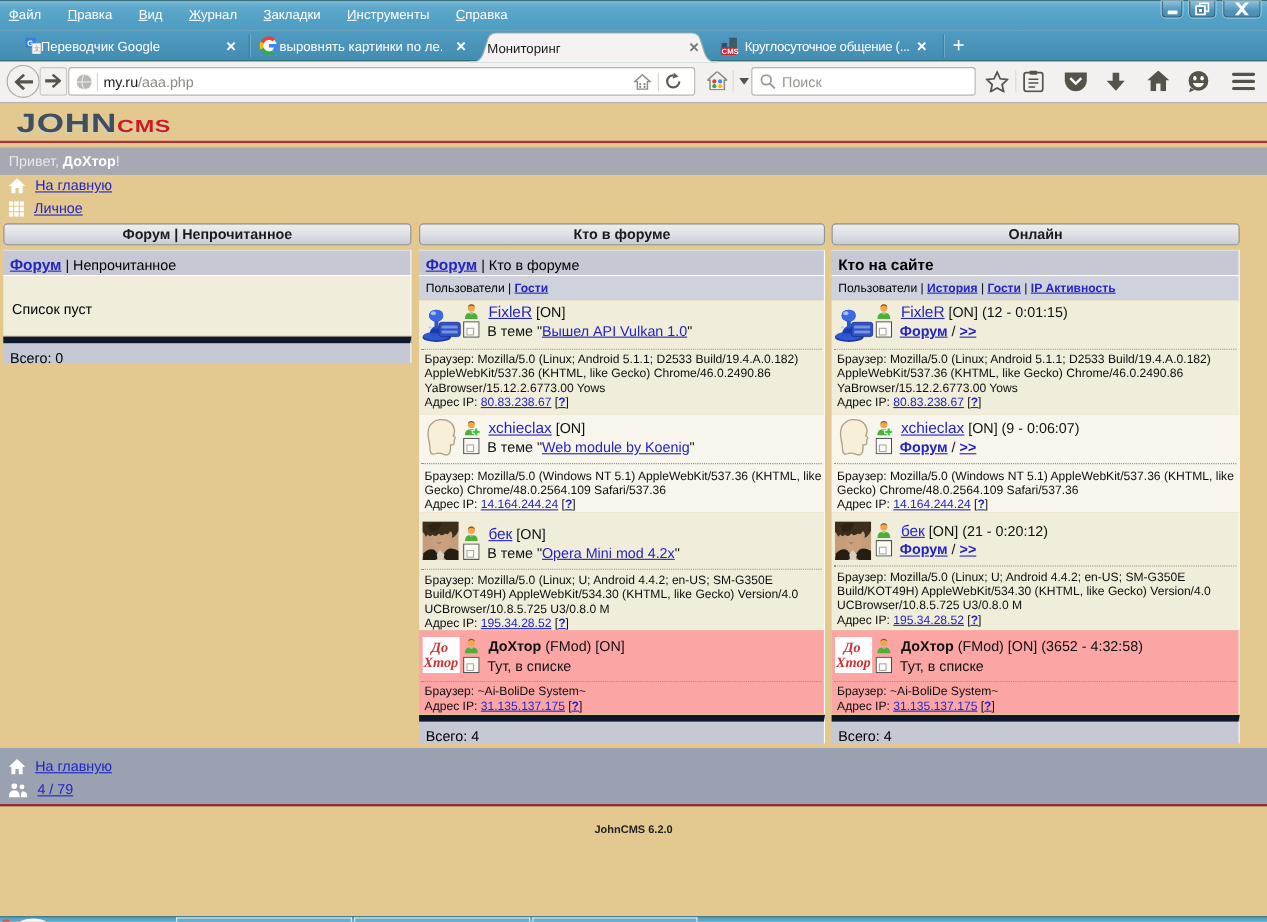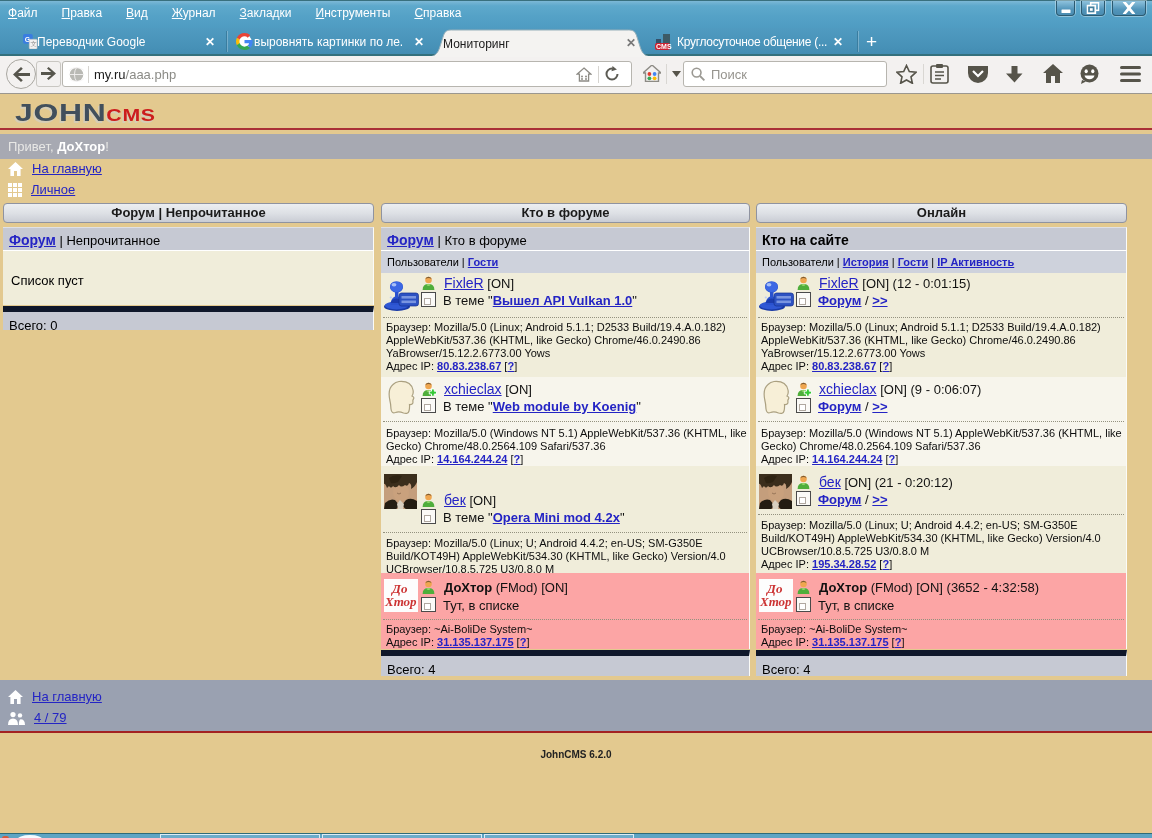--- a/index.html
+++ b/index.html
@@ -58,25 +58,25 @@
 .row2 a{font-weight:bold}
 .total{height:24px;background:#c6c9d3;font-size:13px;padding:6px 6px 0 6px;border-top:6px solid #0f172a;margin-top:1px;border-right:1px solid #fbfbf7}
 .u{position:relative;font-size:13px;color:#111;border-right:1px solid #fbfbf7}
 .bg1{background:#f0edda}
 .bg2{background:#f7f5ec}
 .bg3{background:#fca5a5}
 .u .av{position:absolute;left:3px}
 .u .main{margin-left:40px;padding-top:0}
 .ln{height:18px;line-height:18px;white-space:nowrap}
 .ln a{font-weight:normal;font-size:14px}
-.ln .tl{font-weight:bold;font-size:13px}
+.ln .tl{font-weight:normal;font-size:13px}
 .ico16{vertical-align:-2px;margin-right:7px}
 .sep{border-top:1px dotted #94927f;margin:0 2px}
 .sm{font-size:11px;line-height:13px;padding:3px 4px 0 5px;color:#0d0d0d;white-space:nowrap;overflow:hidden}
-.sm a{font-weight:bold}
+.sm a{font-weight:normal}
 #pgfoot{position:absolute;left:0;top:586px;width:1152px;height:53px;background:#9aa1b1;border-bottom:2px solid #a32222}
 #pgfoot .fl{position:absolute;left:8px;font-size:13px}
 #pgfoot svg{vertical-align:-3px;margin-right:9px}
 #ver{position:absolute;left:0;top:655px;width:1152px;text-align:center;font-weight:bold;font-size:10px;color:#222}
 #taskbar{position:absolute;left:0;top:833px;width:1152px;height:5px;background:#5ea4c4;border-top:1px solid #2e6b78}
 </style></head>
 <body>
 
 <div id="titlebar">
  <div class="menu"><span><u>Ф</u>айл</span><span><u>П</u>равка</span><span><u>В</u>ид</span><span><u>Ж</u>урнал</span><span><u>З</u>акладки</span><span><u>И</u>нструменты</span><span><u>С</u>правка</span></div>
@@ -314,21 +314,21 @@
         <svg class="av" style="top:8px" width="33" height="35" viewBox="0 0 33 35">
 <rect width="33" height="35" fill="#c49e7c"></rect>
 <ellipse cx="17" cy="18" rx="8" ry="9.5" fill="#c9a17d"></ellipse>
 <path d="M0 0 H33 V8 Q31 13 27 15 Q28 10 25 9 Q24 13 21 11 Q17 14 15 11 Q12 15 9 12 Q7 15 5 12 L3 14 Q1 9 0 10 Z" fill="#3b2e1c"></path>
 <path d="M5 4 Q10 0 18 2 L14 8 Q9 10 7 9 Z" fill="#2e2312"></path>
 <path d="M13 19 Q15 21 17 19" stroke="#8a6a4e" stroke-width="0.8" fill="none"></path>
 <path d="M0 35 L1 29 Q6 24 11 26 L15 31 Q13 35 12 35 Z" fill="#241d12"></path>
 <path d="M33 35 L33 27 Q27 23 22 26 L18 31 Q21 35 22 35 Z" fill="#241d12"></path>
 <path d="M13 30 L16 26 L20 30 L19 35 L14 35 Z" fill="#d8cfbf"></path>
 </svg>
-<div class="main" style="padding-top:25px">
+<div class="main" style="padding-top:10px">
 <div class="ln"><svg class="ico16" width="16" height="14" viewBox="0 0 16 14">
 <circle cx="7.5" cy="4" r="3.3" fill="#efa64f"></circle>
 <path d="M4.4 3.2 Q4.9 0.7 7.5 0.7 Q10.1 0.7 10.6 3.2 Q9 1.9 7.5 1.9 Q6 1.9 4.4 3.2Z" fill="#7c5b33"></path>
 <path d="M1.6 14 Q1.6 8.1 7.5 8.1 Q13.4 8.1 13.4 14 Z" fill="#4fae3b"></path>
 <path d="M5.2 8.5 Q7.5 11.6 9.8 8.5 Q8 8.1 7.5 8.1 Q6.2 8.1 5.2 8.5Z" fill="#93d56c"></path>
             </svg><a href="#">бек</a> [ON]</div>
 <div class="ln"><svg class="ico16 bx" width="15" height="15" viewBox="0 0 15 15">
 <rect x="0.5" y="0.5" width="14" height="14" fill="#fbfaf7" stroke="#4a4a4a"></rect>
 <rect x="3.5" y="6.5" width="6" height="6" fill="#fff" stroke="#b0a8a0"></rect>
 </svg>В теме "<a class="tl" href="#">Opera Mini mod 4.2x</a>"</div>

